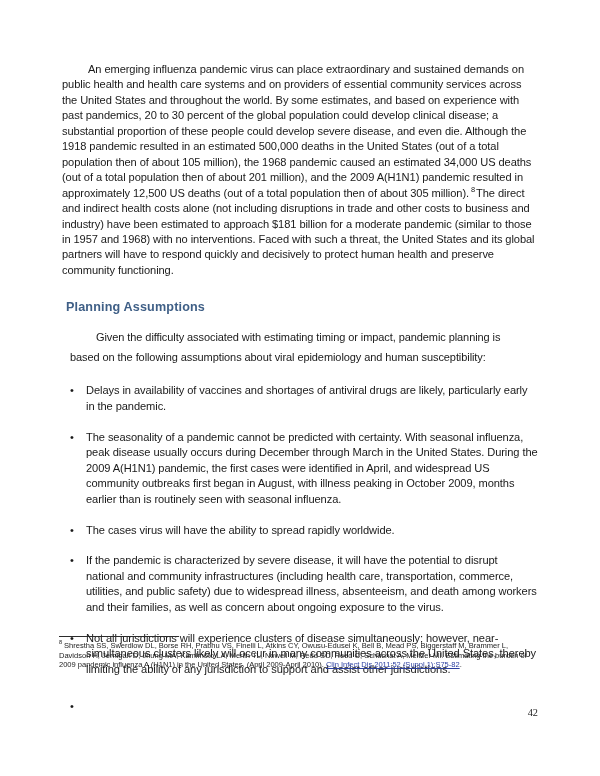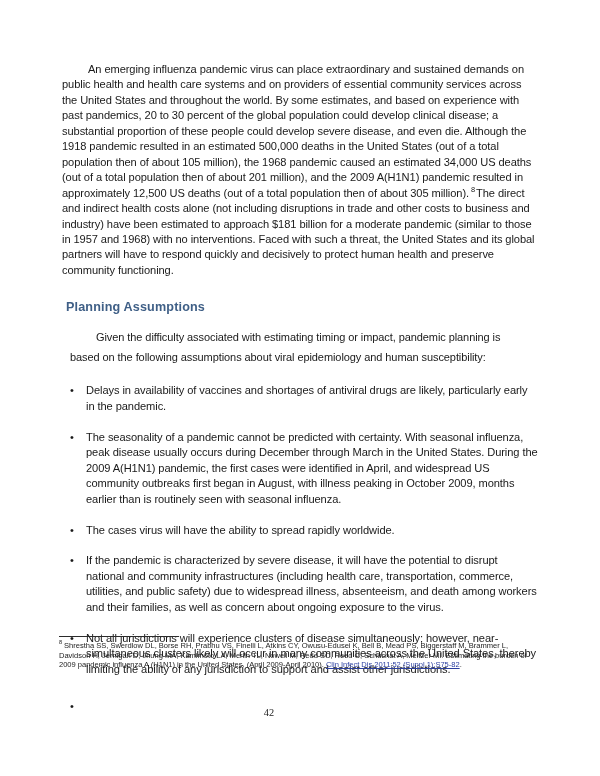--- a/index.html
+++ b/index.html
@@ -112,21 +112,21 @@
     padding-right: 2px;
   }
   a.cite-link {
     color: #2b3fa0;
   }
   .page-number {
     position: absolute;
     left: 0;
     top: 707px;
     width: 538px;
-    text-align: center;
+    text-align: right;
     font-size: 10.3px;
     color: #1c1c1c;
     font-family: "Liberation Serif", serif;
   }
 </style>
 </head>
 <body>
 
 <div class="page">
 

